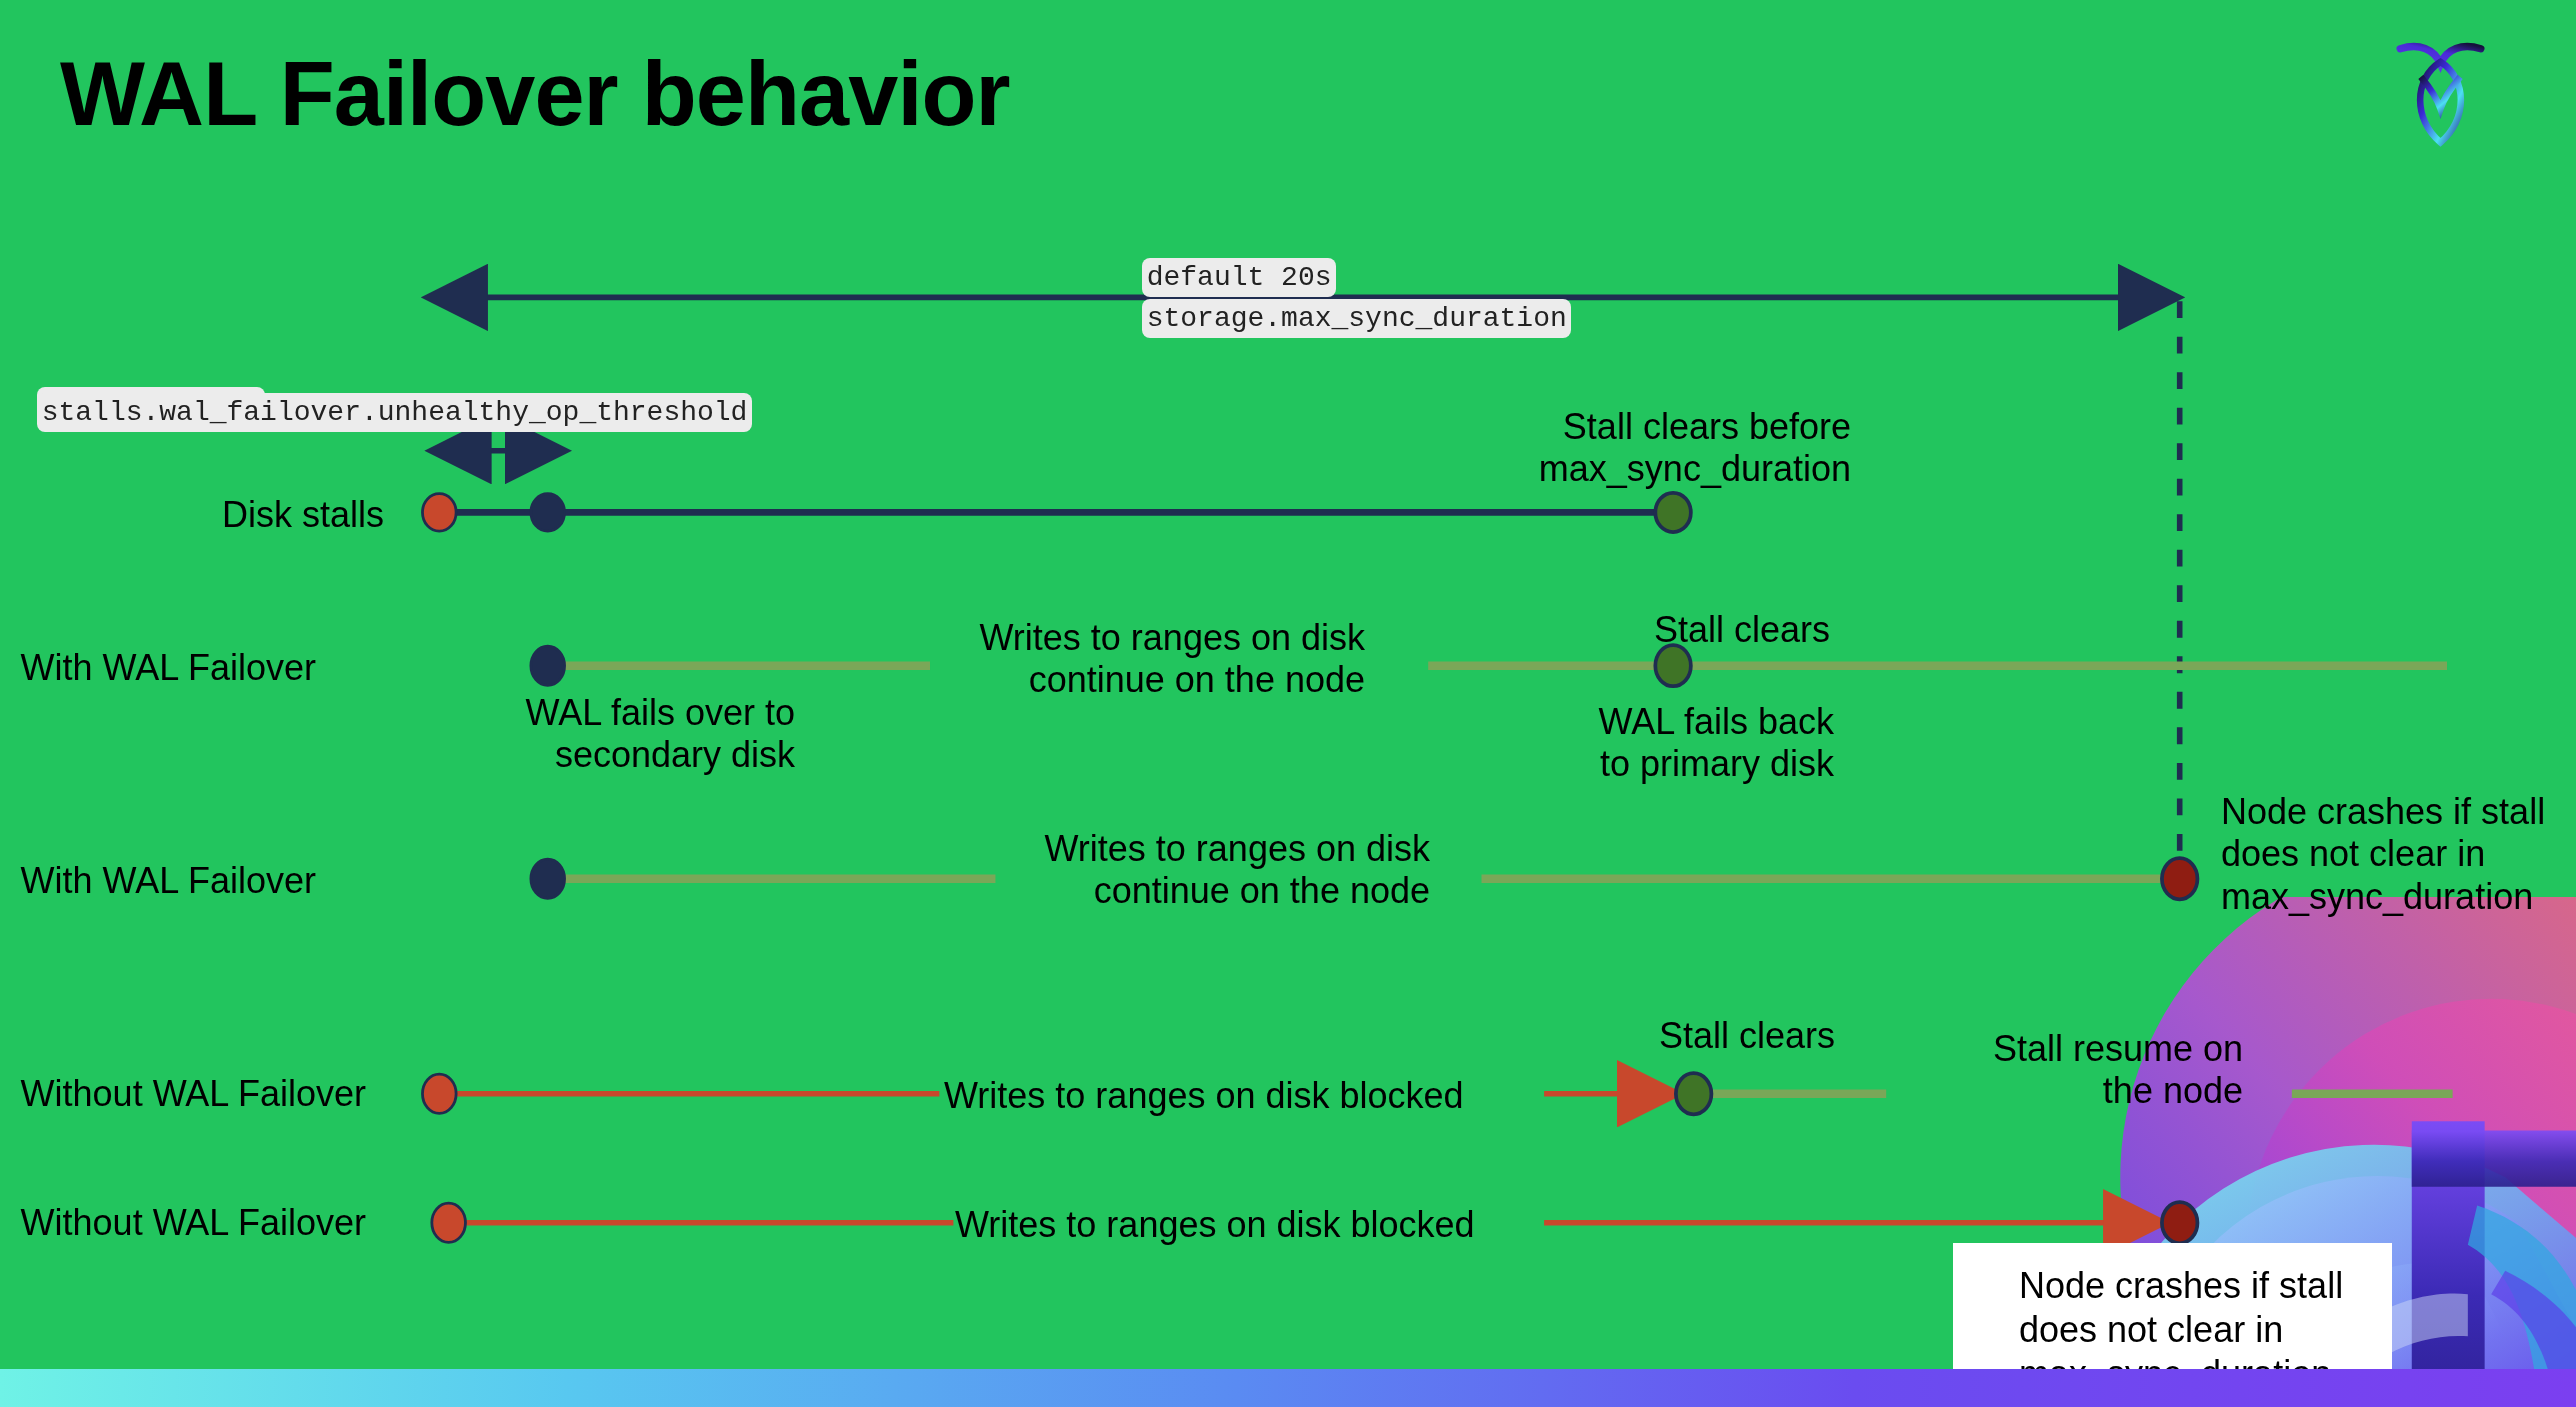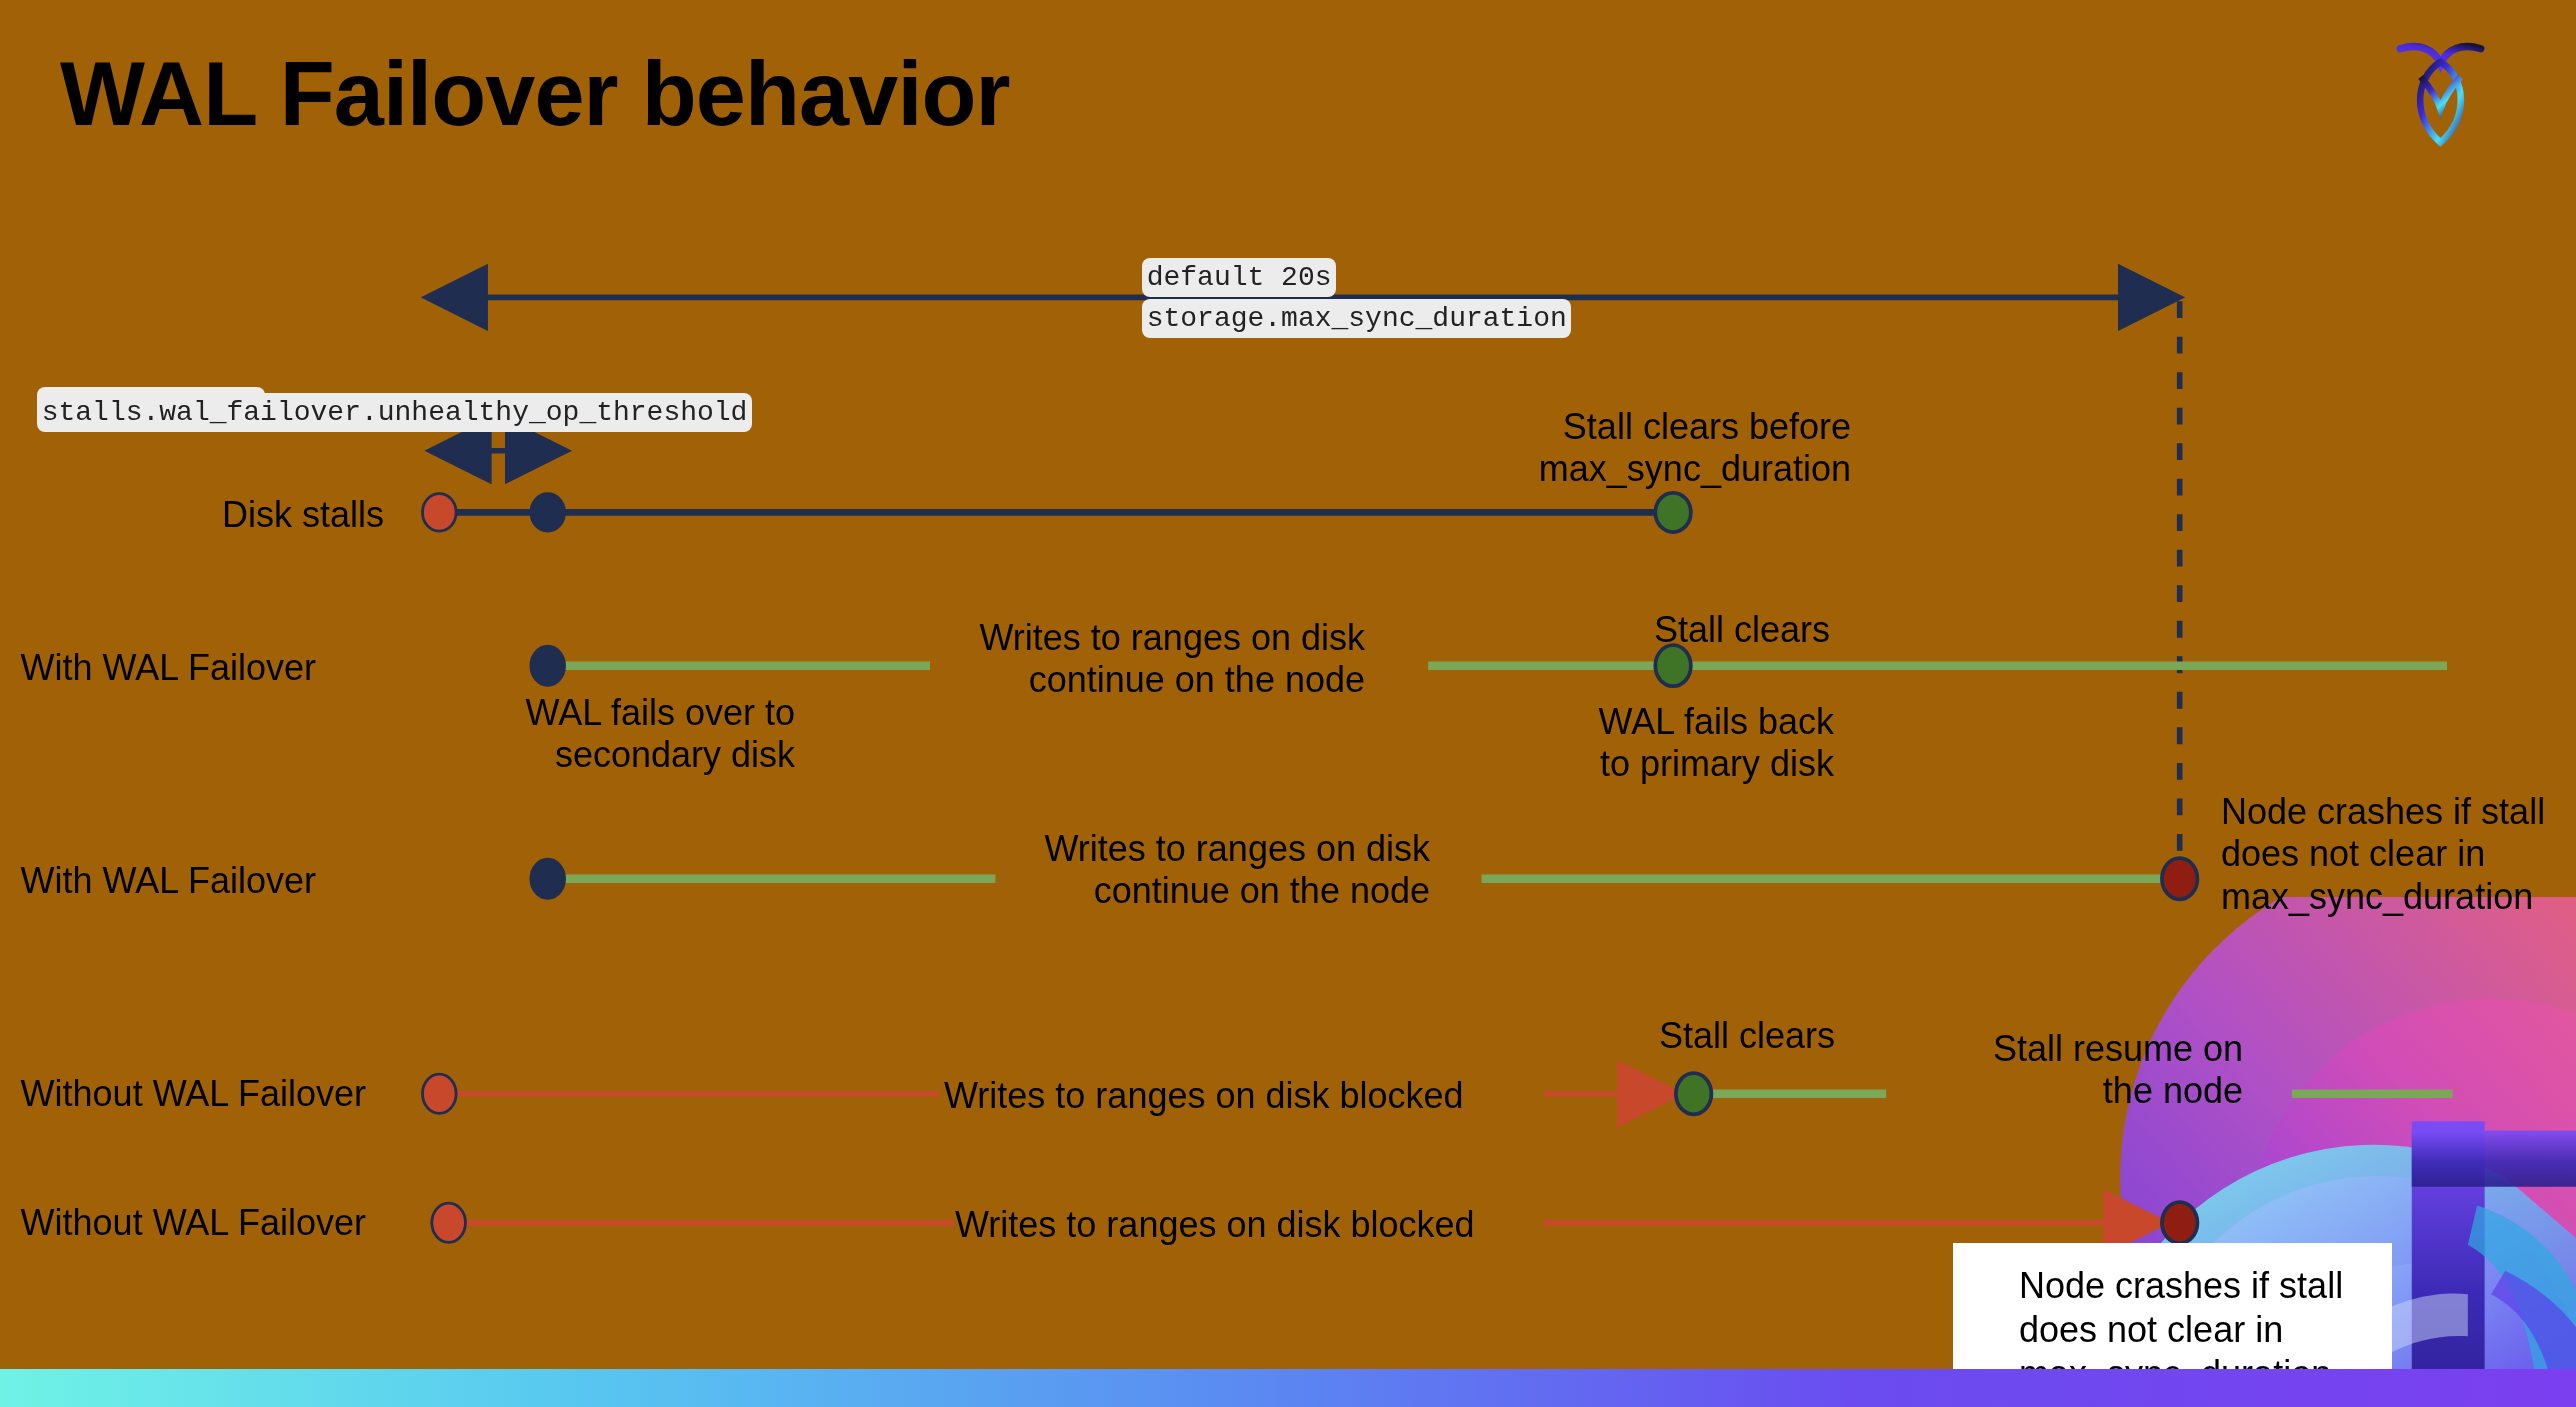--- a/index.html
+++ b/index.html
@@ -3,21 +3,21 @@
 <meta charset="utf-8">
 <style>
   html,body{margin:0;padding:0;}
   body{
     width:2576px;height:1408px;
     background:#ffffff;
     font-family:"Liberation Sans",sans-serif;
     overflow:hidden;
     position:relative;
   }
-  #slide{position:absolute;inset:0;width:2576px;height:1408px;overflow:hidden;background:#a16207;}
+  #slide{position:absolute;inset:0;width:2576px;height:1408px;overflow:hidden;background:#22c55e;}
 
   
   #title{
     position:absolute;left:60px;top:47px;
     font-size:90px;font-weight:bold;color:#000;
     letter-spacing:-0.9px;line-height:1.05;
     white-space:nowrap;
   }
 
   

